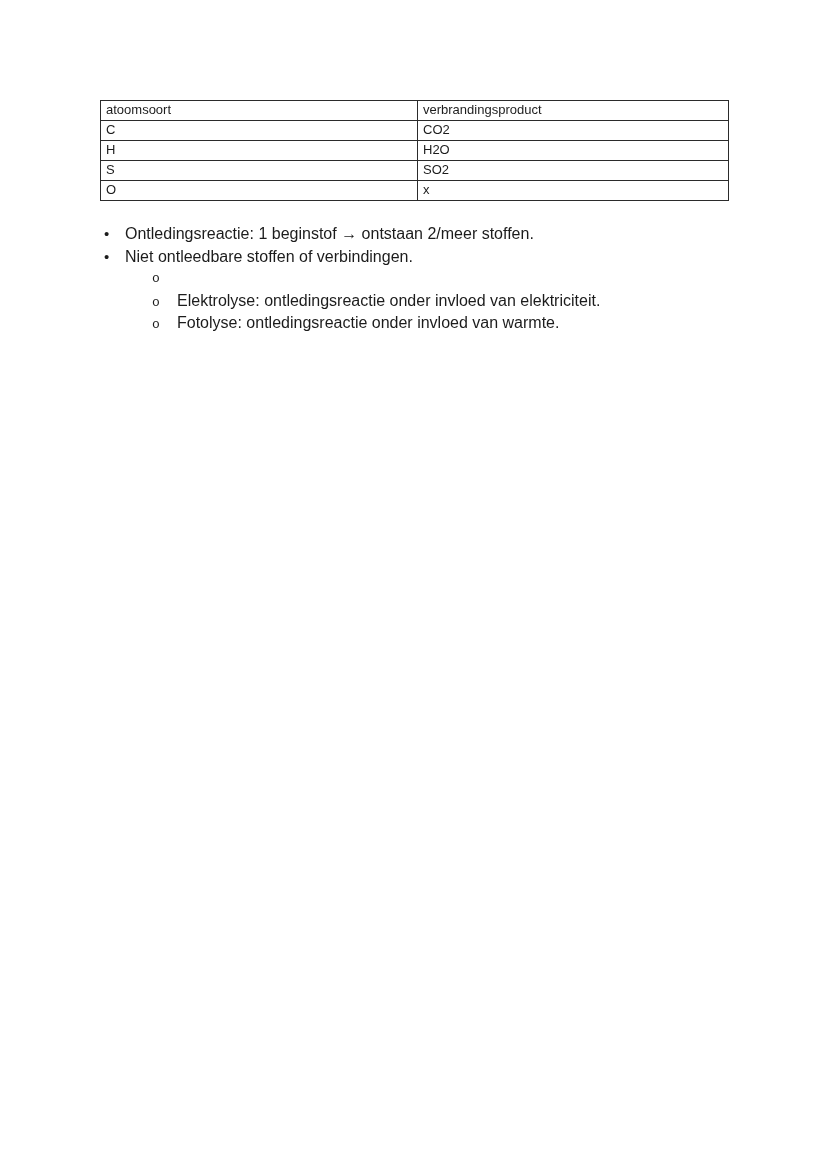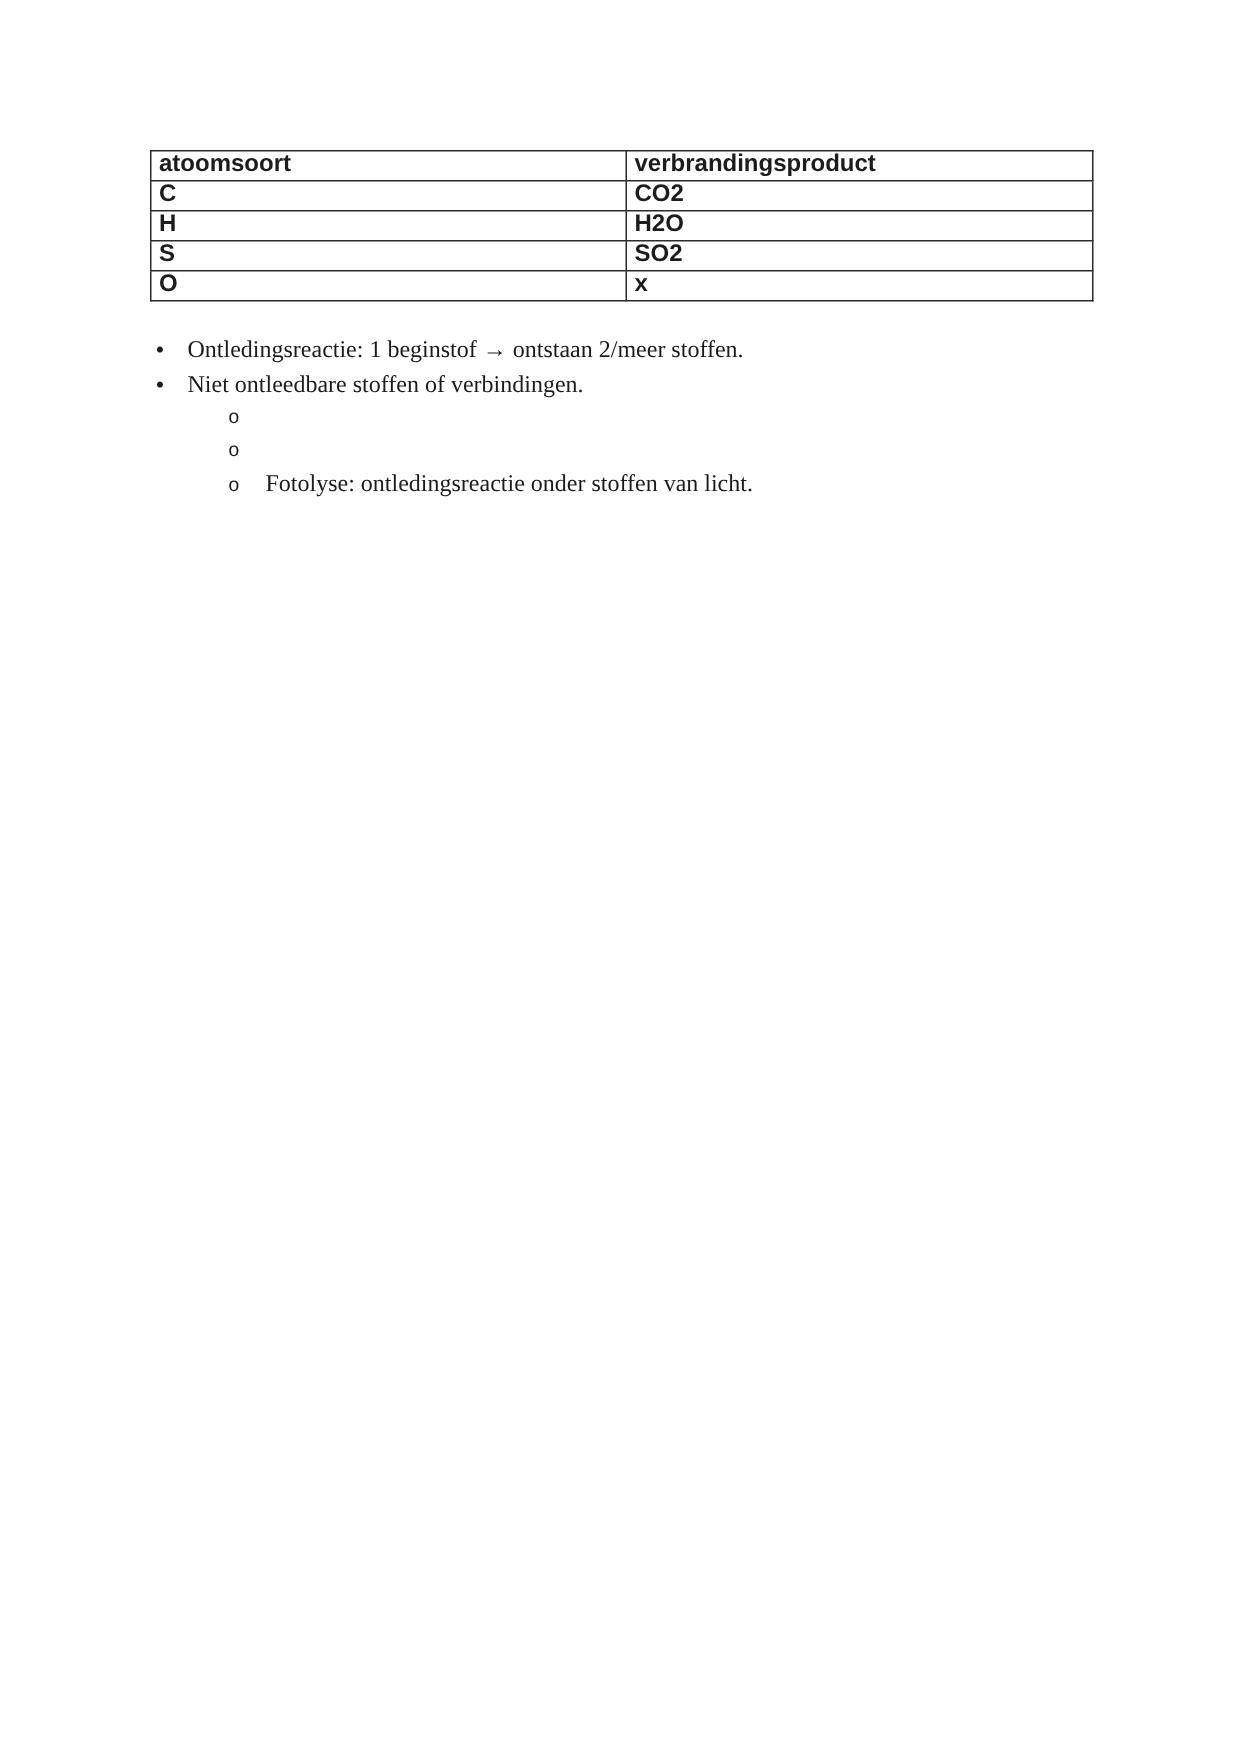--- a/index.html
+++ b/index.html
@@ -22,22 +22,22 @@
     left: 100px;
     top: 100px;
     width: 628px;
     border-collapse: collapse;
     table-layout: fixed;
   }
   table.data-table th,
   table.data-table td {
     border: 1px solid #2b2b2b;
     height: 20px;
-    font-size: 16px;
-    font-weight: bold;
+    font-size: 13px;
+    font-weight: normal;
     text-align: left;
     vertical-align: middle;
     padding: 0 4px 1px 5px;
     line-height: 18px;
     white-space: nowrap;
     overflow: hidden;
   }
   table.data-table col.c1 { width: 317px; }
   table.data-table col.c2 { width: 311px; }
 
@@ -67,21 +67,20 @@
   }
   .li.lvl2 .marker {
     flex: 0 0 27px;
     padding-left: 2px;
     font-family: "Liberation Mono", monospace;
     font-size: 13px;
   }
   .li-text {
     flex: 1 1 auto;
     white-space: nowrap;
-    font-family: Liberation Serif, serif;
   }
 </style>
 </head>
 <body>
 
 <div class="page">
 
   <table class="data-table">
     <colgroup>
         <col class="c1">
@@ -122,22 +121,23 @@
       <span class="marker">•</span>
       <span class="li-text">Niet ontleedbare stoffen of verbindingen.</span>
     </div>
 
     <div class="li lvl2">
       <span class="marker">o</span>
     </div>
 
     <div class="li lvl2">
       <span class="marker">o</span>
+      <span class="li-text">Elektrolyse: ontledingsreactie onder invloed van elektriciteit.</span>
     </div>
 
     <div class="li lvl2">
       <span class="marker">o</span>
-      <span class="li-text">Fotolyse: ontledingsreactie onder stoffen van licht.</span>
+      <span class="li-text">Fotolyse: ontledingsreactie onder invloed van warmte.</span>
     </div>
 
   </div>
 
 </div>
 
 </body></html>

